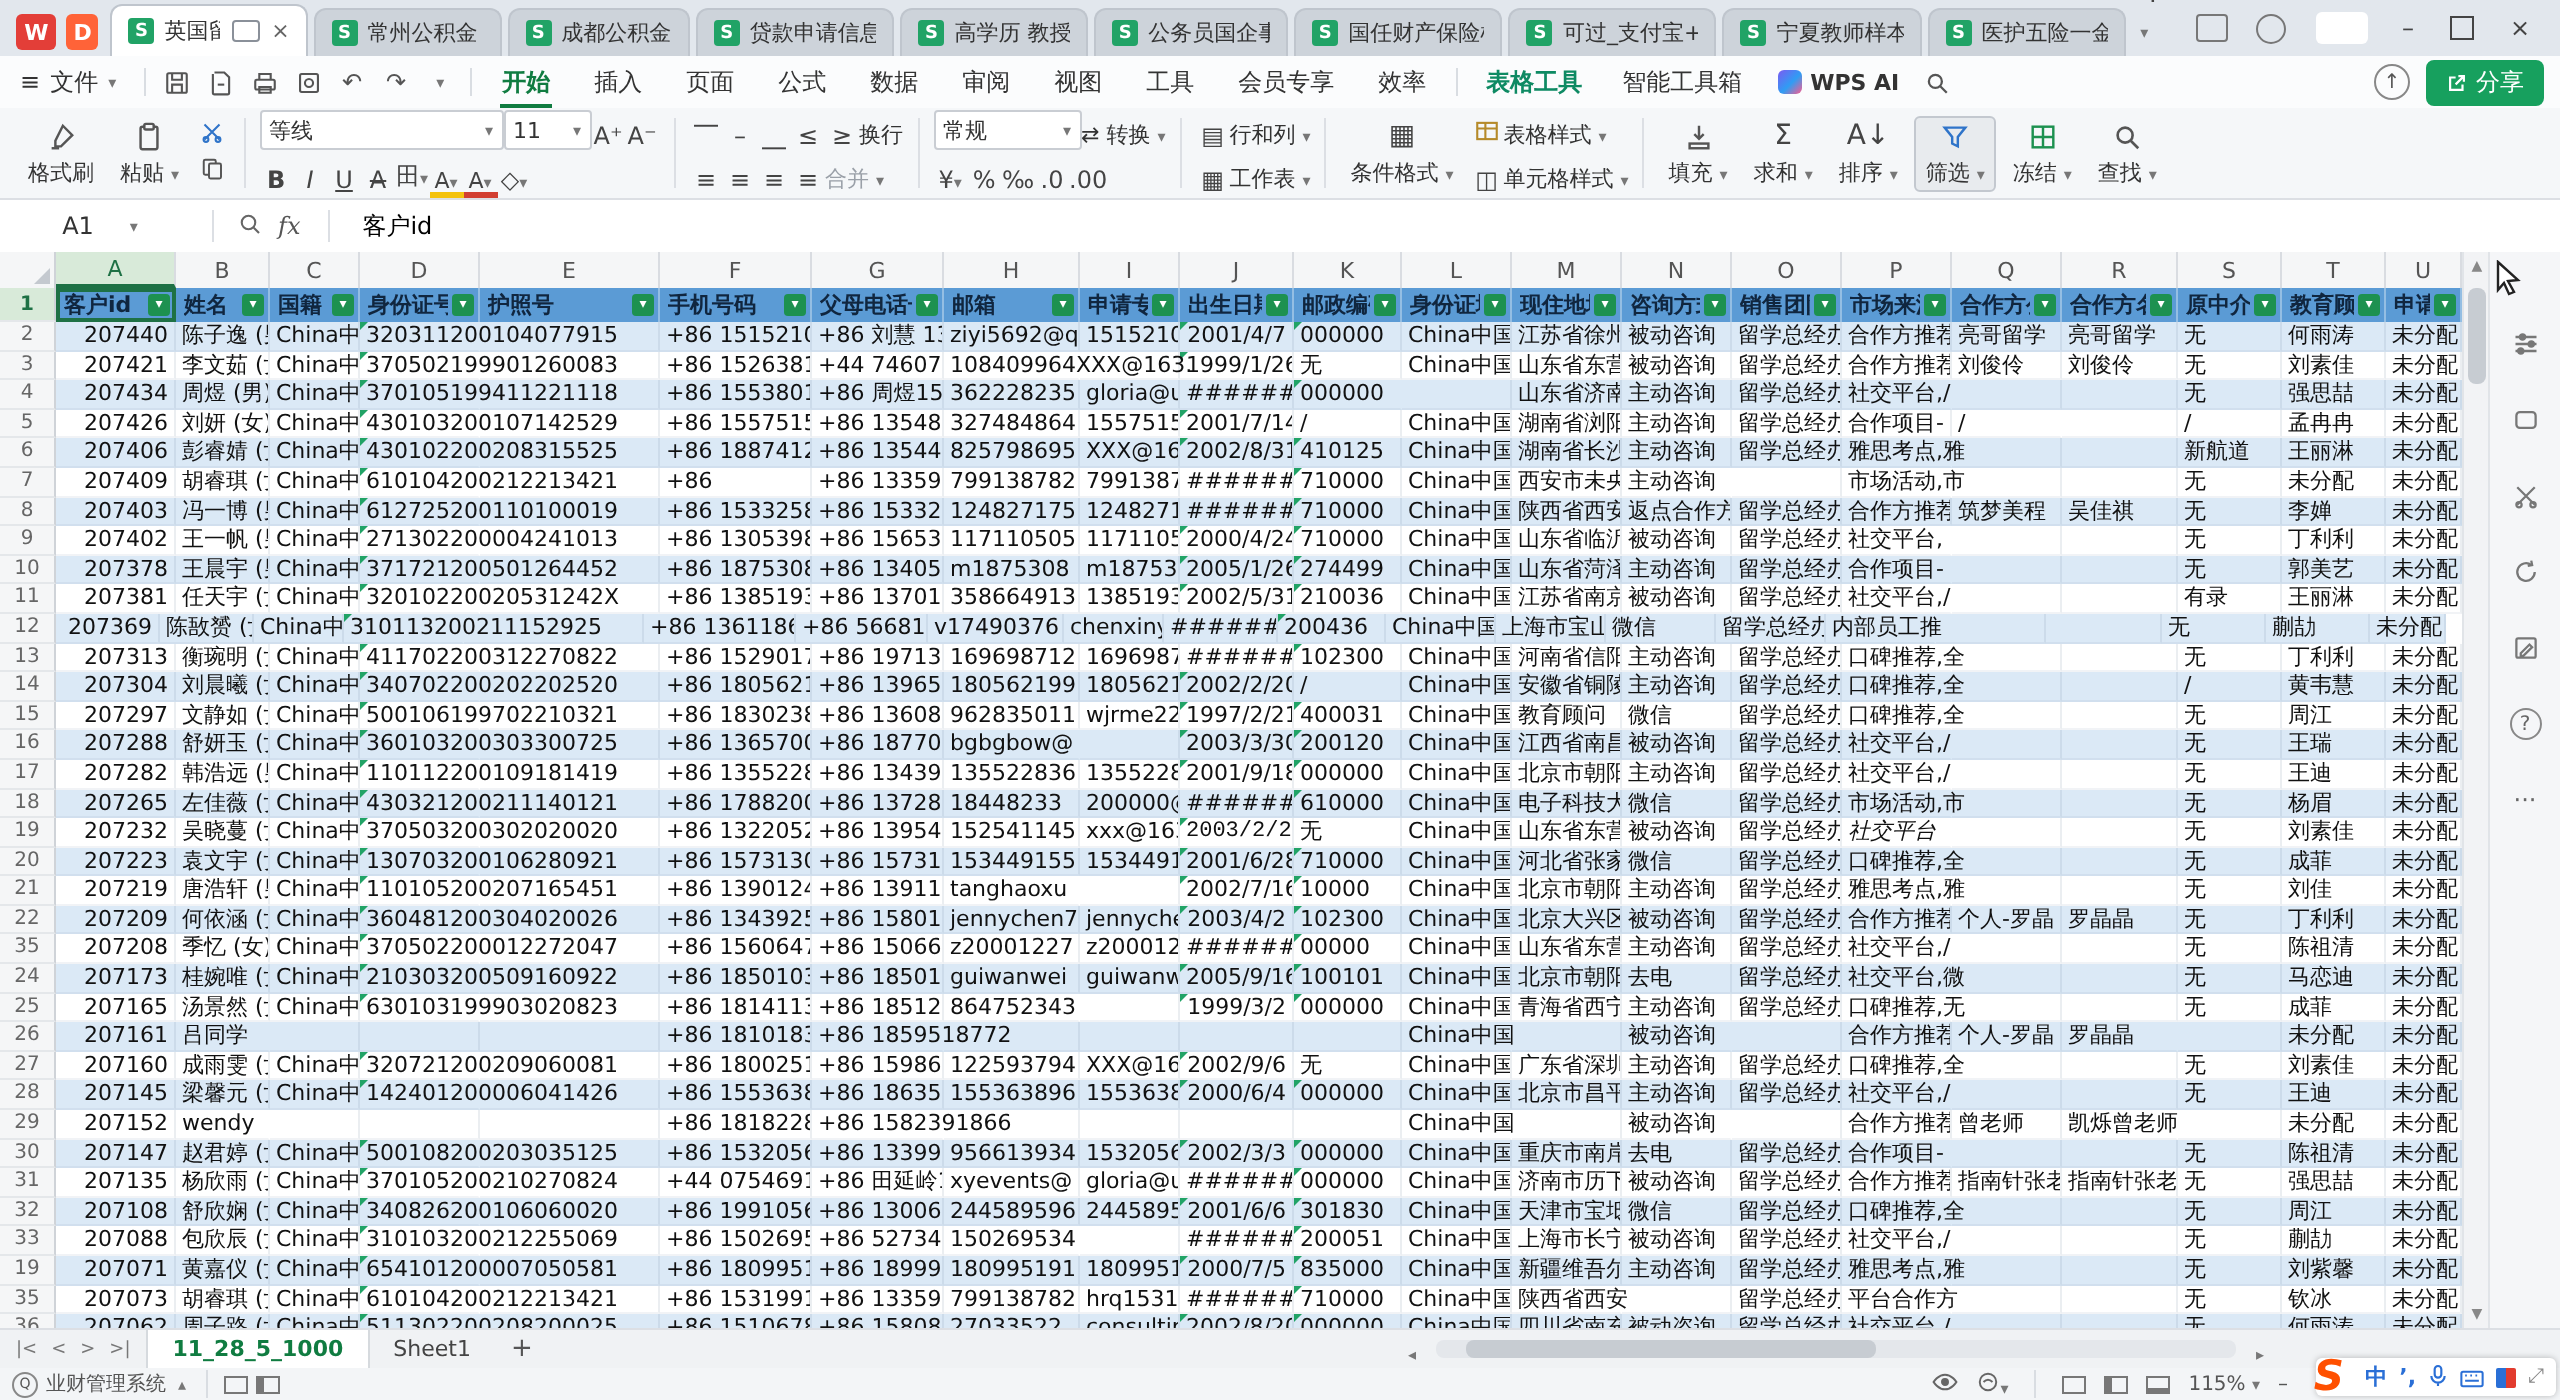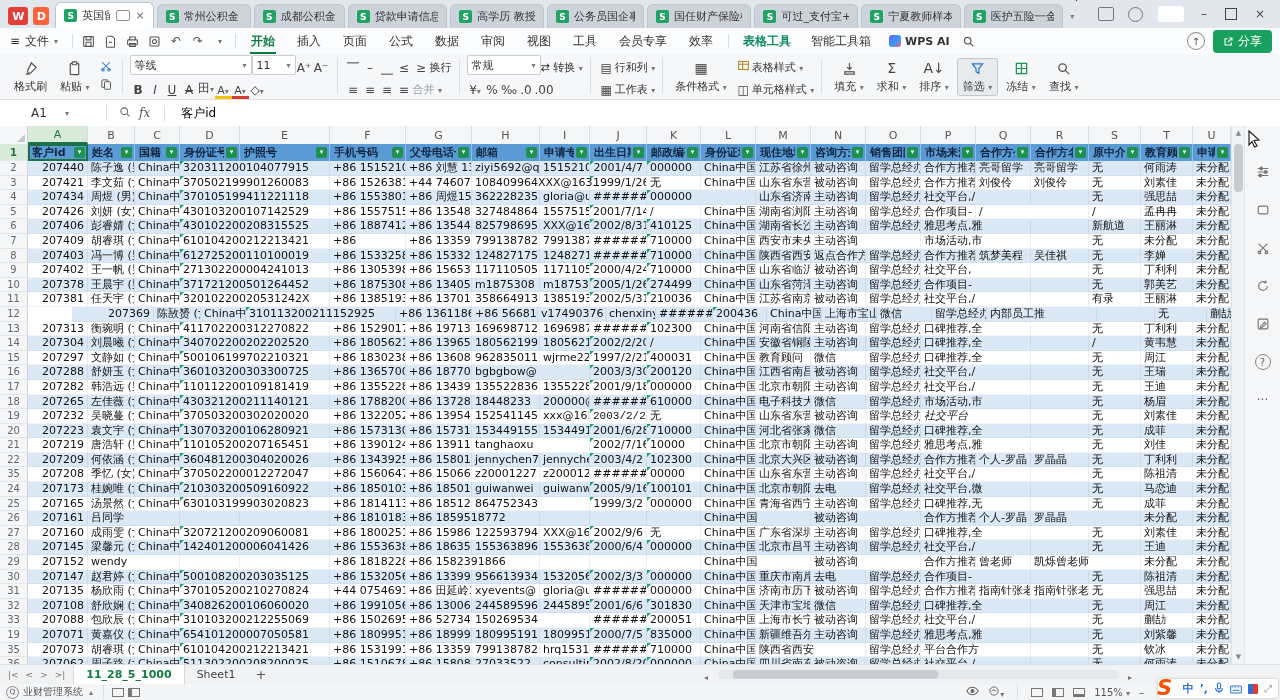--- a/index.html
+++ b/index.html
@@ -800,21 +800,21 @@
         <div class="cell" style="width: 55px;">留学总经办</div>
         <div class="cell spill" style="width: 55px;">社交平台,/</div>
         <div class="cell" style="width: 55px;"></div>
         <div class="cell" style="width: 58px;"></div>
         <div class="cell" style="width: 52px;">有录</div>
         <div class="cell" style="width: 52px;">王丽淋</div>
         <div class="cell" style="width: 38px;">未分配</div>
       </div>
       <div class="grow band">
         <div class="rn">12</div>
-        <div class="cell num" style="width: 82px; margin-left: 44px;">207369</div>
+        <div class="cell num" style="width: 52px;">207369</div>
         <div class="cell" style="width: 47px;">陈敔赟 (女</div>
         <div class="cell" style="width: 45px;">China中国</div>
         <div class="cell spill tri" style="width: 60px;">310113200211152925</div>
         <div class="cell" style="width: 90px;"></div>
         <div class="cell" style="width: 76px;">+86 13611860</div>
         <div class="cell" style="width: 66px;">+86 56681836</div>
         <div class="cell" style="width: 68px;">v17490376</div>
         <div class="cell" style="width: 50px;">chenxinyur</div>
         <div class="cell num" style="width: 57px;">########</div>
         <div class="cell tri" style="width: 54px;">200436</div>

